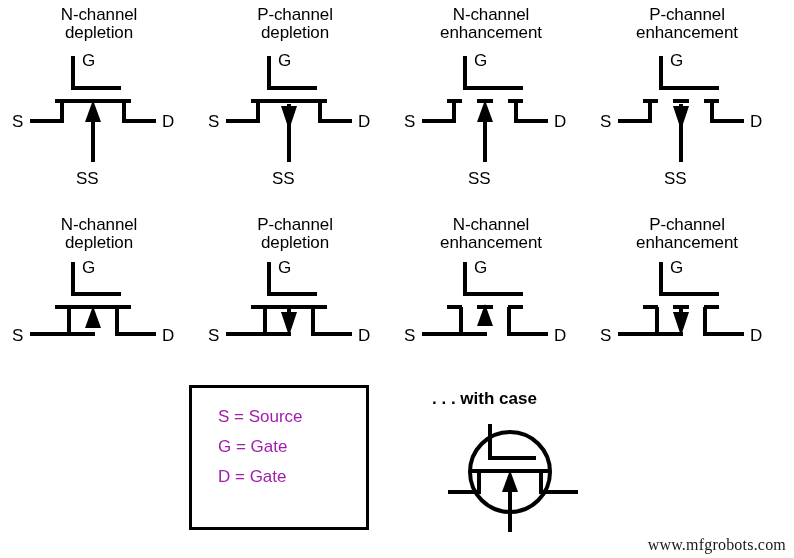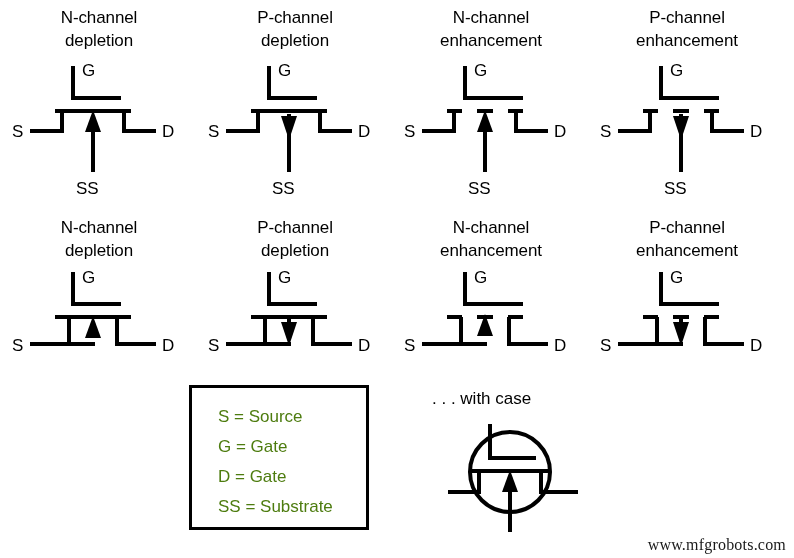--- a/index.html
+++ b/index.html
@@ -24,21 +24,21 @@
     height: 558px;
   }
   .cell {
     position: absolute;
     width: 198px;
     height: 200px;
   }
   .cell-title {
     text-align: center;
     font-size: 17px;
-    line-height: 23px;
+    line-height: 18px;
     color: #000;
     white-space: pre-line;
     letter-spacing: -0.1px;
   }
   .sym-wrap {
     position: relative;
     width: 198px;
   }
   svg { display: block; }
   .legend-box {
@@ -52,34 +52,35 @@
     box-sizing: border-box;
   }
   .legend-list {
     margin: 0;
     padding: 14px 0 0 26px;
     list-style: none;
   }
   .legend-item {
     font-size: 17px;
     line-height: 30px;
-    color: #4d7c0f;
+    color: #a21caf;
     white-space: nowrap;
   }
   .case-block {
     position: absolute;
     left: 422px;
     top: 388px;
     width: 200px;
   }
   .case-title {
     font-size: 17px;
     line-height: 22px;
     color: #000;
     margin-left: 10px;
+    font-weight: bold;
   }
   .case-sym {
     margin-top: 6px;
     margin-left: 26px;
   }
   .watermark {
     position: absolute;
     right: 8px;
     bottom: 4px;
     font-family: "Liberation Serif", serif;
@@ -297,21 +298,20 @@
         <text x="162" y="89" font-family="Liberation Sans, sans-serif" font-size="17" fill="#000">D</text>
       </svg>
     </div>
   </div>
 
   <div class="legend-box">
     <ul class="legend-list">
       <li class="legend-item">S = Source</li>
       <li class="legend-item">G = Gate</li>
       <li class="legend-item">D = Gate</li>
-      <li class="legend-item">SS = Substrate</li>
     </ul>
   </div>
 
   <div class="case-block">
     <div class="case-title">. . . with case</div>
     <div class="case-sym">
       <svg width="140" height="120" viewBox="0 0 140 120">
 
         <circle cx="62" cy="56" r="40" stroke="#000" stroke-width="4" fill="none"></circle>
         <g stroke="#000" stroke-width="4" fill="none">

